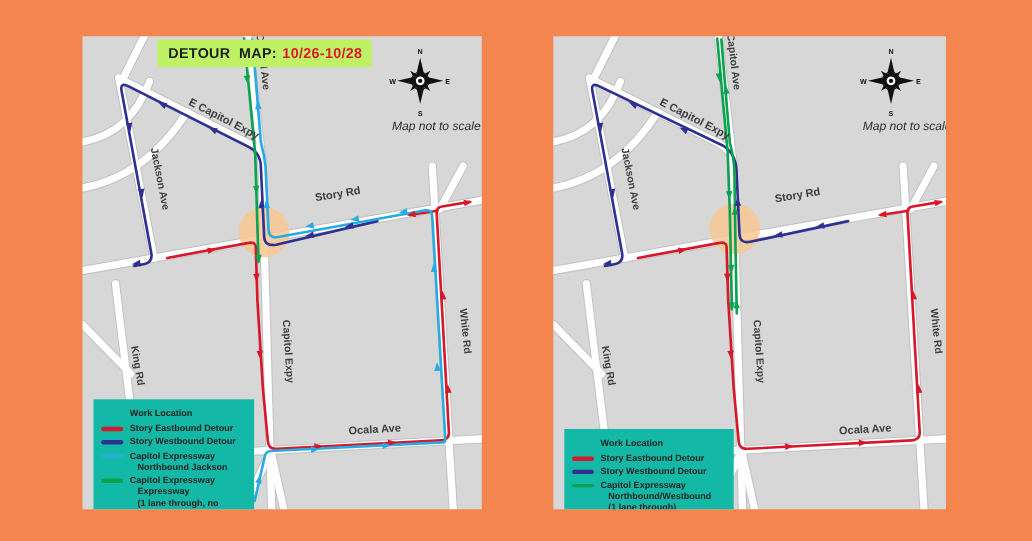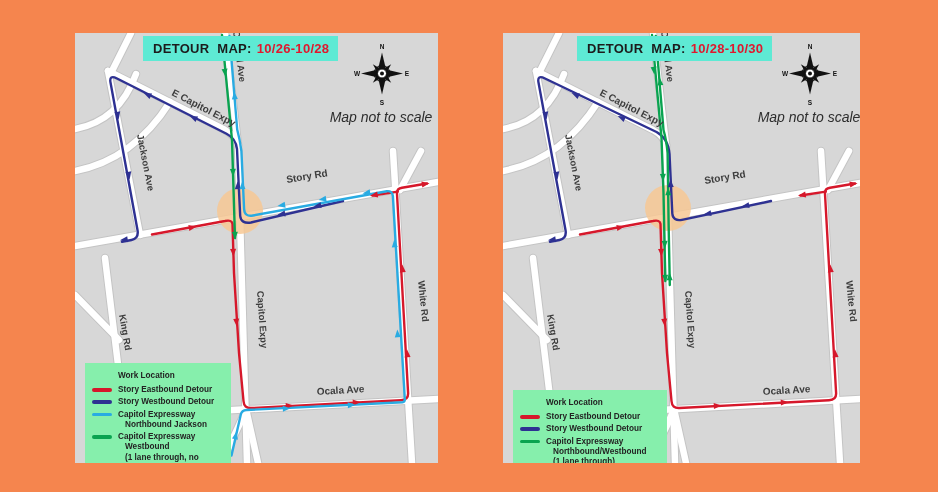--- a/index.html
+++ b/index.html
@@ -6,34 +6,34 @@
   body{
     width:938px;height:492px;position:relative;overflow:hidden;
     background:#F5854E;
     font-family:"Liberation Sans",sans-serif;
   }
   .panel{position:absolute;top:33px;height:430px;background:#D7D7D7;overflow:hidden;}
   #panel-left{left:75px;width:363px;}
   #panel-right{left:503px;width:357px;}
   svg.map{position:absolute;left:0;top:0;}
   .title-box{
-    position:absolute;top:3px;background:#5eead4;
+    position:absolute;top:3px;background:#bef264;
     font-weight:bold;font-size:13px;letter-spacing:.3px;color:#1c1c1c;
     padding:5px 9px 5px 10px;white-space:pre;z-index:5;
   }
   #panel-left .title-box{left:68px;}
   #panel-right .title-box{left:74px;}
   .title-box .dates{color:#E0182D;margin-left:5px;}
   .compass{position:absolute;left:278px;top:8px;z-index:4;}
   .map-note{
-    position:absolute;left:250px;top:76px;width:112px;text-align:center;
-    font-style:italic;font-size:14px;color:#2d2d2d;z-index:4;
+    position:absolute;left:250px;top:76px;width:112px;text-align:right;
+    font-style:italic;font-size:11px;color:#2d2d2d;z-index:4;
   }
   .legend{
-    position:absolute;background:#86efac;z-index:6;
+    position:absolute;background:#14b8a6;z-index:6;
     padding:6px 7px 6px 7px;font-size:8.2px;color:#222;
   }
   #legend-left{left:10px;top:330px;width:132px;}
   #legend-right{left:10px;top:357px;width:140px;}
   .lg-row{display:flex;align-items:flex-start;margin:2px 0;}
   .lg-key{width:20px;margin-right:6px;flex:none;margin-top:3px;}
   .key-line{height:3.6px;border-radius:2px;}
   .key-red{background:#D6182B;}
   .key-navy{background:#2E3192;}
   .key-cyan{background:#29ABE2;}
@@ -205,21 +205,21 @@
       <span class="lg-key key-line key-cyan"></span>
       <div class="lg-txt">
         <div>Capitol Expressway</div>
         <div class="ind">Northbound Jackson</div>
       </div>
     </div>
     <div class="lg-row">
       <span class="lg-key key-line key-green"></span>
       <div class="lg-txt">
         <div>Capitol Expressway</div>
-        <div class="ind">Westbound</div>
+        <div class="ind">Expressway</div>
         <div class="ind">(1 lane through, no detour)</div>
       </div>
     </div>
   </div>
 </div>
 
 <div class="panel" id="panel-right">
 
   <svg class="map" width="357" height="430" viewBox="0 0 357 430">
     <defs>
@@ -309,21 +309,20 @@
       <text class="road-label rl9" transform="translate(158,-2) rotate(83)">Capitol Ave</text>
       <text class="road-label rl9" transform="translate(62,102) rotate(79)">Jackson Ave</text>
       <text class="road-label rl10" transform="translate(202,151) rotate(-9.5)">Story Rd</text>
       <text class="road-label rl9" transform="translate(44,282) rotate(80)">King Rd</text>
       <text class="road-label rl9" transform="translate(182,258) rotate(86)">Capitol Expy</text>
       <text class="road-label rl9" transform="translate(343,248) rotate(84)">White Rd</text>
       <text class="road-label rl10" transform="translate(260,362) rotate(-3.5)">Ocala Ave</text>
     </g>
   </svg>
 
-  <div class="title-box"><span>DETOUR  MAP:</span><span class="dates">10/28-10/30</span></div>
 
   <svg class="compass" width="58" height="66" viewBox="0 0 58 66">
     <text class="cletter" x="29" y="8" text-anchor="middle">N</text>
     <text class="cletter" x="4" y="35" text-anchor="middle">W</text>
     <text class="cletter" x="54" y="35" text-anchor="middle">E</text>
     <text class="cletter" x="29" y="64" text-anchor="middle">S</text>
     <g transform="translate(29,32.5)">
       <circle r="8" fill="none" stroke="#111" stroke-width="1"></circle>
       <g fill="#111">
         <path d="M0,-21 L4,-4 L0,0 L-4,-4 Z"></path>

